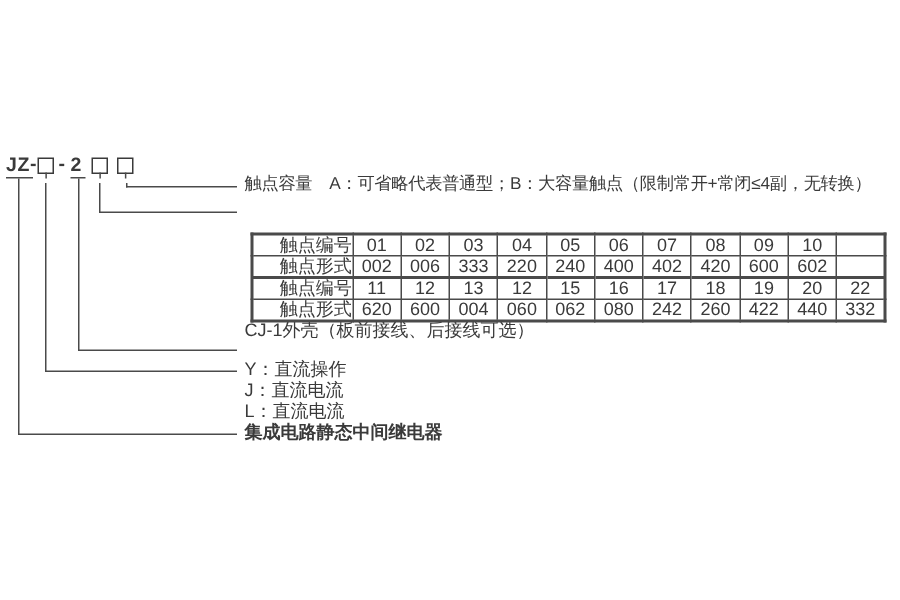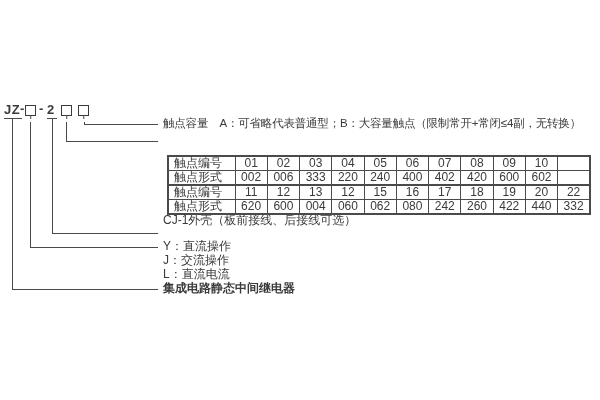--- a/index.html
+++ b/index.html
@@ -68,21 +68,21 @@
     padding:0;
     font-size:12px;
     line-height:13px;
     text-align:center;
     color:var(--text,#3a3a3a);
     overflow:hidden;
     white-space:nowrap;
   }
   table.contact tr.group-start td{border-top-width:2px;}
   table.contact td.hdr{
-    text-align:left;
+    text-align:right;
     padding-left:5px;
   }
 </style>
 </head>
 <body>
 
 <div class="canvas" style="--text: #3a3a3a; --line: #4a4a4a; --bg: #ffffff;">
 
   <span class="code-text underlined" style="left:4px;top:103px;width:18px;">JZ</span>
   <span class="code-text" style="left:20px;top:102px;">-</span>
@@ -100,21 +100,21 @@
 
   <div class="hl" style="left:84px;top:123.7px;width:74px;"></div>
   <div class="hl" style="left:66px;top:140.7px;width:92px;"></div>
   <div class="hl" style="left:52px;top:232.7px;width:106px;"></div>
   <div class="hl" style="left:30px;top:246.7px;width:128px;"></div>
   <div class="hl" style="left:12px;top:288.7px;width:146px;"></div>
 
   <div class="ann small" style="top:117px;">触点容量　A：可省略代表普通型；B：大容量触点（限制常开+常闭≤4副，无转换）</div>
   <div class="ann" style="top:214px;">CJ-1外壳（板前接线、后接线可选）</div>
   <div class="ann" style="top:240px;">Y：直流操作</div>
-  <div class="ann" style="top:254px;">J：交流操作</div>
+  <div class="ann" style="top:254px;">J：直流电流</div>
   <div class="ann" style="top:268px;">L：直流电流</div>
   <div class="ann" style="top:282px;font-weight:bold;">集成电路静态中间继电器</div>
 
   <div class="tbl-wrap">
     <table class="contact">
       <colgroup>
           <col style="width: 67px;">
           <col>
           <col>
           <col>

